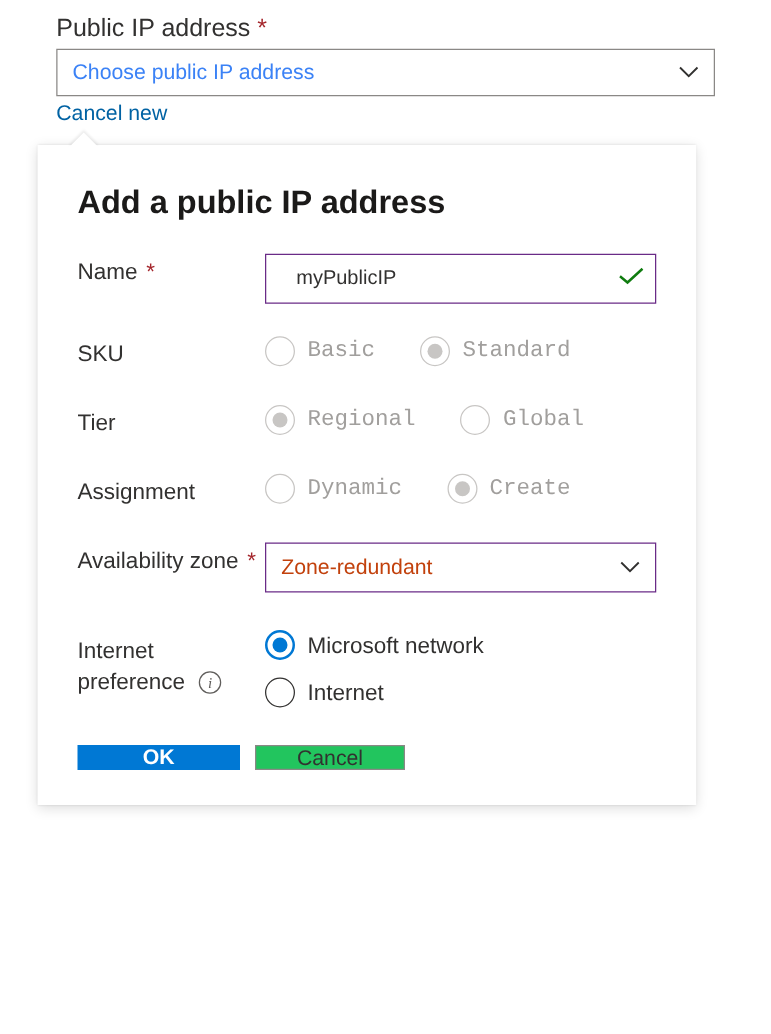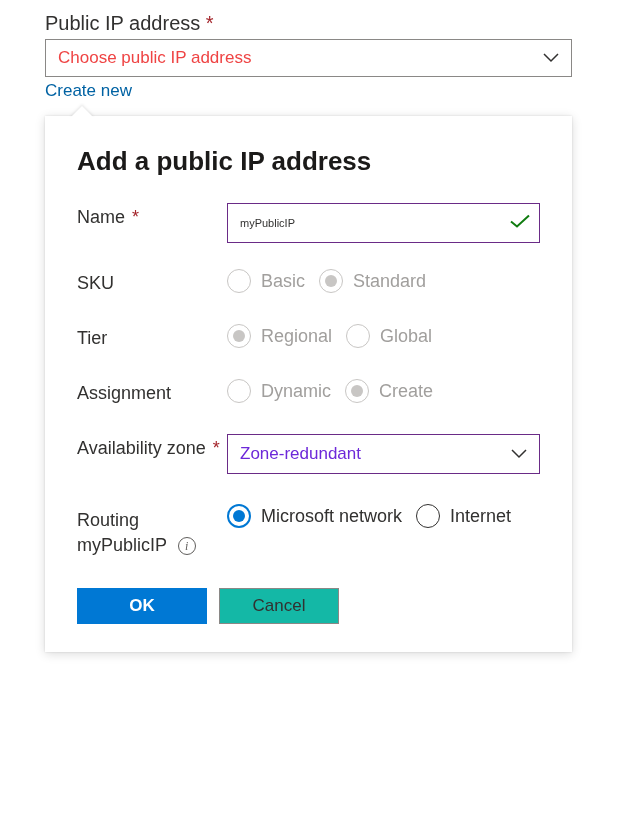--- a/index.html
+++ b/index.html
@@ -11,27 +11,27 @@
   width: 617px;
   height: 827px;
   padding: 0;
 }
 .page { padding: 12px 45px 0 45px; position: relative; }
 .field-label { font-size: 20px; color: #323130; margin-bottom: 4px; }
 .req { color: #a4262c; }
 .dropdown {
   width: 100%; height: 38px; border: 1px solid #8a8886;
   display: flex; align-items: center; padding: 0 12px;
-  font-size: 17px; color: #ef4444; cursor: pointer; background: #fff;
+  font-size: 17px; color: #3b82f6; cursor: pointer; background: #fff;
 }
 .dropdown .chev { margin-left: auto; }
 .chev { display: inline-flex; align-items: center; }
 .chev svg { width: 16px; height: 10px; }
 .link { color: #0062a3; font-size: 17px; display: inline-block; margin-top: 4px; cursor: pointer; }
-.callout-wrap { position: absolute; left: 45px; top: 116px; }
+.callout-wrap { position: absolute; left: 30px; top: 116px; }
 .callout-caret {
   position: absolute; top: -10px; left: 25px; width: 0; height: 0;
   border-left: 12px solid transparent; border-right: 12px solid transparent;
   border-bottom: 12px solid #fff;
   filter: drop-shadow(0 -2px 1px rgba(0,0,0,0.08));
 }
 .callout {
   width: 527px; background: #fff;
   box-shadow: 0 2px 10px rgba(0,0,0,0.14), 0 0 2px rgba(0,0,0,0.12);
   padding: 30px 32px 28px 32px;
@@ -41,80 +41,80 @@
 .form-row.tight { margin-bottom: 26px; }
 .form-label {
   width: 150px; flex: none; font-size: 18px; color: #323130;
   padding-top: 4px;
 }
 .form-label .req { margin-left: 2px; }
 .form-value { flex: 1; }
 .text-input-wrap { position: relative; }
 .text-input {
   width: 100%; height: 40px; border: 1px solid #6a2b87;
-  padding: 0 40px 0 12px; font-size: 11px; color: #323130; font-family: inherit;
+  padding: 0 40px 0 24px; font-size: 16px; color: #323130; font-family: inherit;
 }
 .check-icon { position: absolute; right: 10px; top: 50%; transform: translateY(-50%); }
 .check-icon svg { width: 20px; height: 14px; }
-.radio-row { display: flex; gap: 14px; align-items: center; flex-wrap: wrap; }
-.radio-stack { display: flex; flex-direction: row; gap: 14px; }
+.radio-row { display: flex; gap: 36px; align-items: center; flex-wrap: wrap; font-family: Liberation Mono, monospace; }
+.radio-stack { display: flex; flex-direction: column; gap: 14px; }
 .radio { display: inline-flex; align-items: center; gap: 10px; font-size: 18px; cursor: pointer; }
 .radio.disabled { cursor: default; color: #a19f9d; }
 .radio.disabled .rlabel { color: #a19f9d; }
 .radio-vis {
   width: 24px; height: 24px; border-radius: 50%;
   border: 1px solid #323130; flex: none; position: relative; background: #fff;
 }
 .radio.disabled .radio-vis { border-color: #c8c6c4; }
 .radio.disabled.selected .radio-vis::after {
   content: ""; position: absolute; inset: 5px; border-radius: 50%; background: #c8c6c4;
 }
 .radio.active.selected .radio-vis { border: 2px solid #0078d4; }
 .radio.active.selected .radio-vis::after {
   content: ""; position: absolute; inset: 4px; border-radius: 50%; background: #0078d4;
 }
 .rlabel { color: #323130; }
 .select {
   width: 100%; height: 40px; border: 1px solid #6a2b87;
   display: flex; align-items: center; padding: 0 12px;
-  font-size: 17px; color: #6d28d9; cursor: pointer; background: #fff;
+  font-size: 17px; color: #c2410c; cursor: pointer; background: #fff;
 }
 .select .chev { margin-left: auto; }
 .info-icon {
   display: inline-flex; width: 18px; height: 18px; border: 1px solid #605e5c;
   border-radius: 50%; align-items: center; justify-content: center;
   font-size: 12px; color: #605e5c; font-style: italic; font-family: Georgia, serif;
   margin-left: 6px; vertical-align: middle;
 }
 .btn-row { display: flex; gap: 12px; margin-top: 18px; }
 .btn {
-  height: 36px; padding: 0 22px; font-size: 17px; font-family: inherit;
+  height: 20px; padding: 0 22px; font-size: 17px; font-family: inherit;
   cursor: pointer; border: none; min-width: 130px;
 }
 .btn-primary { background: #0078d4; color: #fff; font-weight: 600; }
-.btn-default { background: #14b8a6; color: #323130; border: 1px solid #8a8886; min-width: 120px; }
+.btn-default { background: #22c55e; color: #323130; border: 1px solid #8a8886; min-width: 120px; }
 .routing-label { line-height: 1.4; }
 </style>
 </head>
 <body>
 
 <div class="page">
 
   <div class="field-label">
     <span>Public IP address</span> <span class="req">*</span>
   </div>
   <div class="dropdown">
     <span>Choose public IP address</span>
     <span class="chev">
       <svg viewBox="0 0 16 10">
           <path d="M1 1 L8 8 L15 1" stroke="#323130" stroke-width="1.5" fill="none"></path>
         </svg>
     </span>
   </div>
-  <a class="link">Create new</a>
+  <a class="link">Cancel new</a>
 
   <div class="callout-wrap">
     <div class="callout-caret"></div>
     <div class="callout">
 
       <h1>Add a public IP address</h1>
 
       <div class="form-row tight">
         <div class="form-label">
           <span>Name</span> <span class="req">*</span>
@@ -190,21 +190,21 @@
               <svg viewBox="0 0 16 10">
                   <path d="M1 1 L8 8 L15 1" stroke="#323130" stroke-width="1.5" fill="none"></path>
                 </svg>
             </span>
           </div>
         </div>
       </div>
 
       <div class="form-row">
         <div class="form-label routing-label">
-          <span>Routing myPublicIP</span>
+          <span>Internet preference</span>
           <span class="info-icon">i</span>
         </div>
         <div class="form-value">
           <div class="radio-stack">
             <div class="radio active selected">
               <span class="radio-vis"></span>
               <span class="rlabel">Microsoft network</span>
             </div>
             <div class="radio active">
               <span class="radio-vis"></span>

